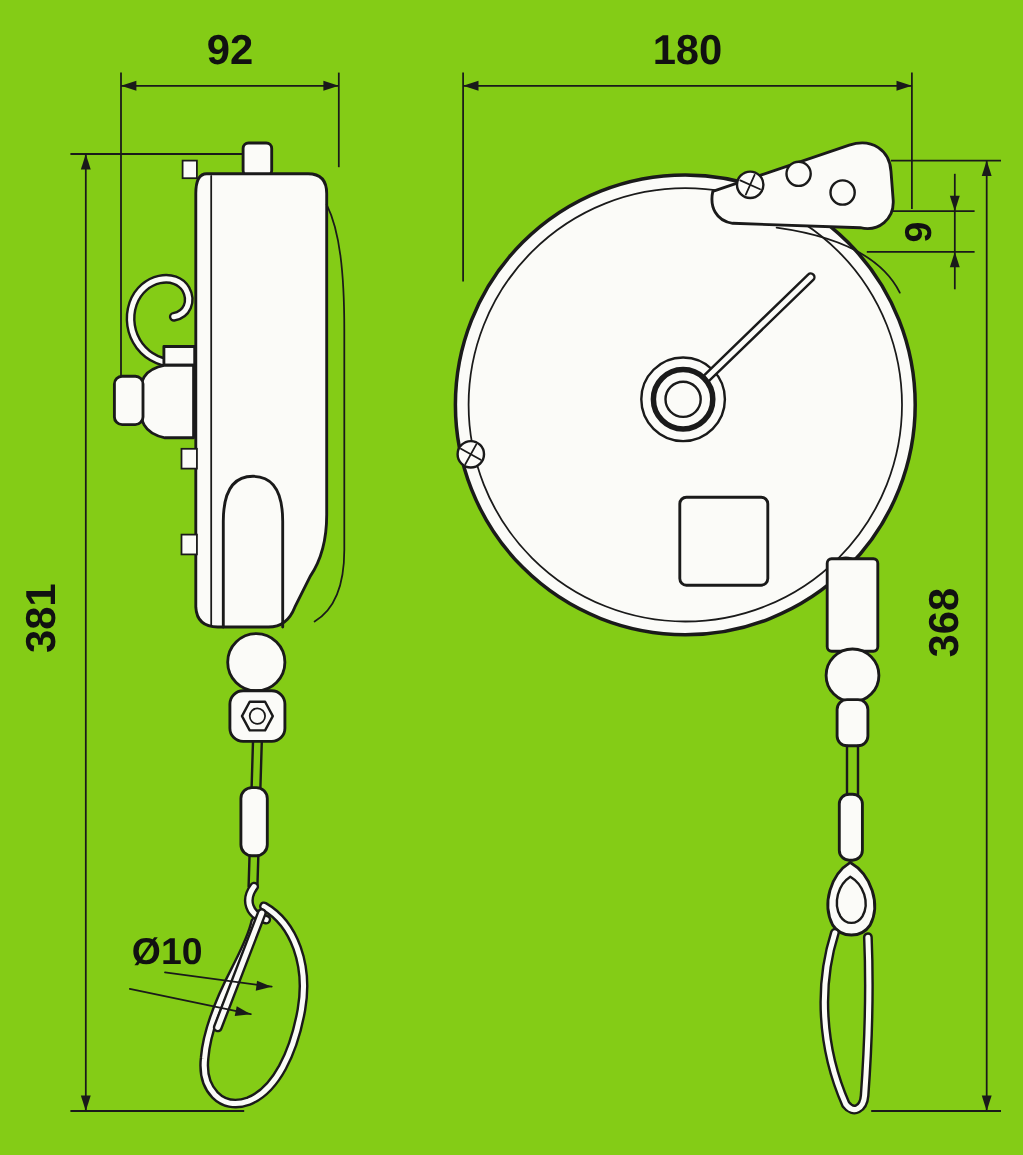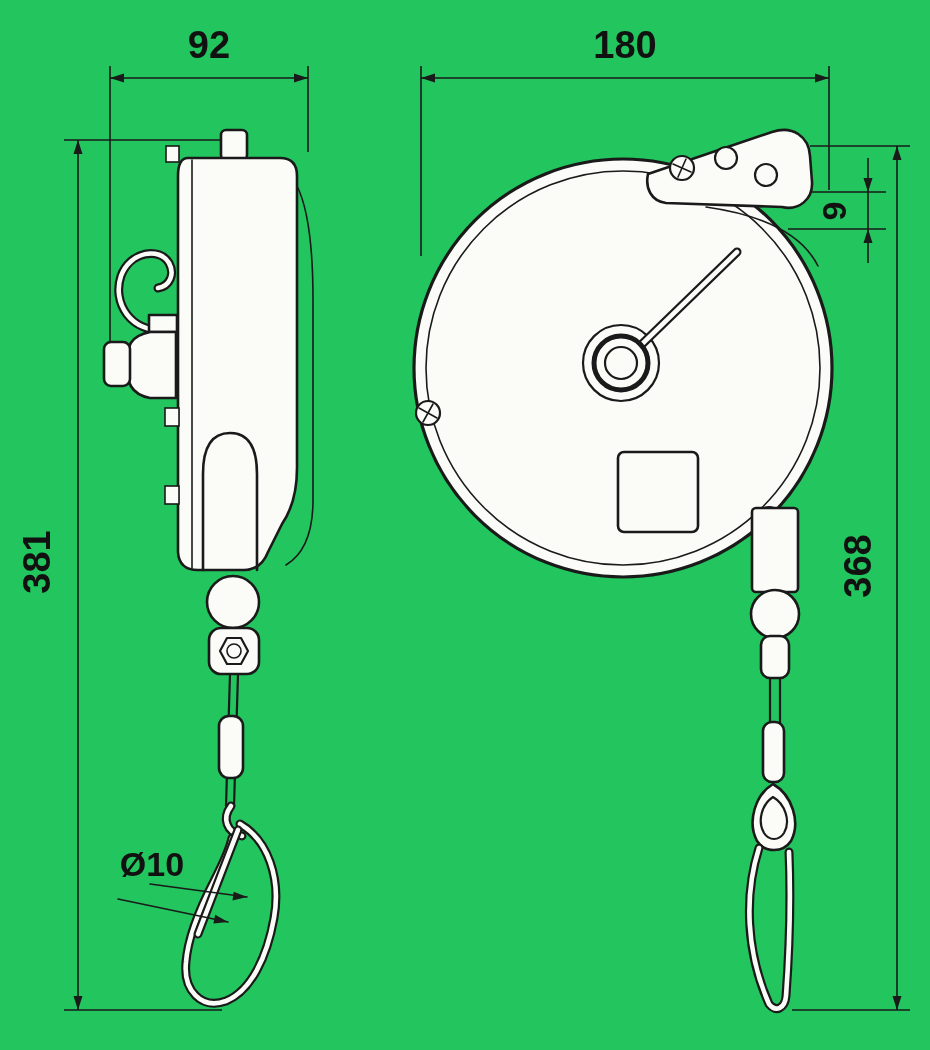--- a/index.html
+++ b/index.html
@@ -1,16 +1,16 @@
 <!DOCTYPE html>
 <html><head>
 <meta charset="utf-8">
 <style>
   html,body{margin:0;padding:0;background:#fbfbf8;}
-  .page{width:930px;height:1050px;position:relative;background:#22c55e;overflow:hidden;}
+  .page{width:930px;height:1050px;position:relative;background:#84cc16;overflow:hidden;}
   svg{display:block}
   .outline{fill:none;stroke:#1a1a1a;stroke-width:2.6;stroke-linecap:round;stroke-linejoin:round}
   .outline3{fill:none;stroke:#1a1a1a;stroke-width:3.2;stroke-linecap:round;stroke-linejoin:round}
   .med{fill:none;stroke:#1a1a1a;stroke-width:2.2;stroke-linecap:round;stroke-linejoin:round}
   .bold{fill:none;stroke:#1a1a1a;stroke-width:5;stroke-linecap:round}
   .thin{fill:none;stroke:#1a1a1a;stroke-width:1.6;stroke-linecap:round}
   .dimline{fill:none;stroke:#1a1a1a;stroke-width:1.6}
   .arrow{fill:#1a1a1a;stroke:none}
   .bgfill{fill:#fbfbf8}
   .tube{fill:none;stroke:#1a1a1a;stroke-width:9;stroke-linecap:round;stroke-linejoin:round}

